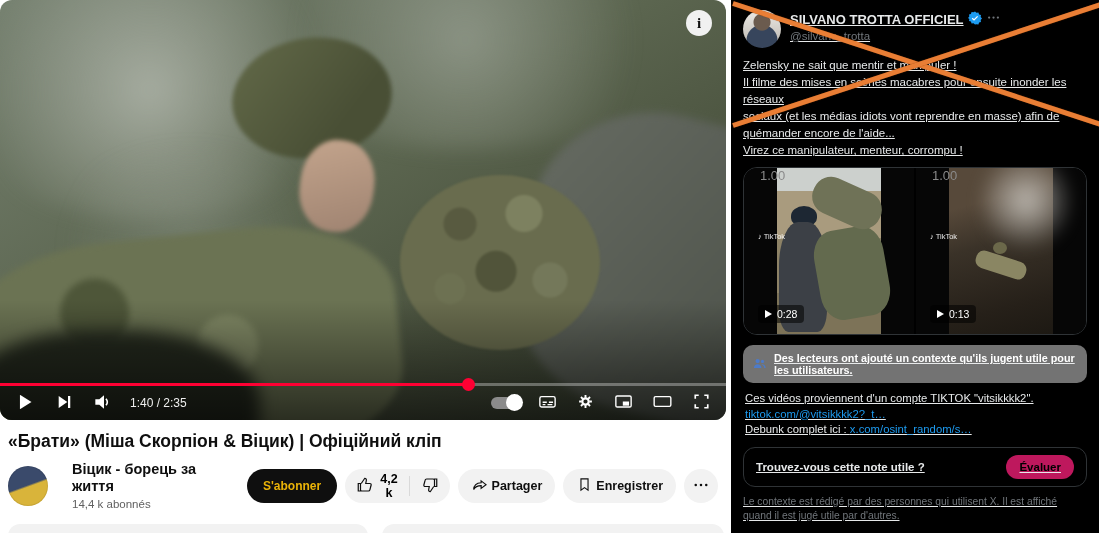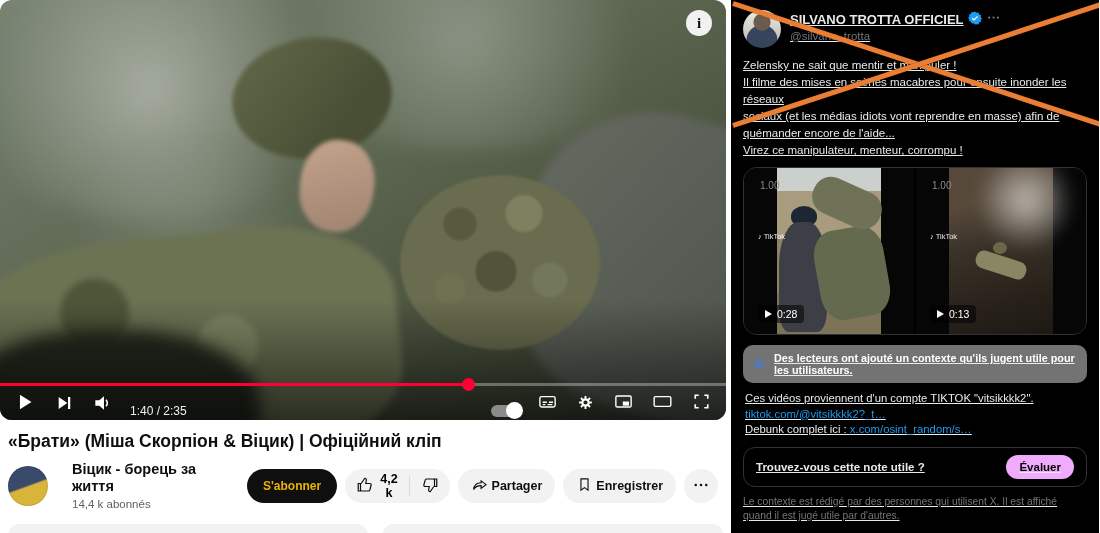--- a/index.html
+++ b/index.html
@@ -41,21 +41,21 @@
             background:linear-gradient(rgba(0,0,0,0),rgba(0,0,0,.6));}
   .info-btn{position:absolute;right:14px;top:10px;width:26px;height:26px;border-radius:50%;
             background:#f1f1f1;border:none;color:#111;font:bold 15px "Liberation Serif",serif;
             display:flex;align-items:center;justify-content:center;cursor:pointer;}
   .progress{position:absolute;left:0;right:0;bottom:34px;height:3px;background:rgba(255,255,255,.32);}
   .progress .fill{position:absolute;left:0;top:0;bottom:0;width:64.5%;background:#f03;}
   .progress .dot{position:absolute;left:calc(64.5% - 6px);top:-5px;width:13px;height:13px;
                  border-radius:50%;background:#f03;}
   .controls{position:absolute;left:0;right:0;bottom:0;height:34px;display:flex;
             align-items:center;justify-content:space-between;padding:0 12px;}
-  .cgroup{display:flex;align-items:flex-end;gap:14px;text-decoration:underline;}
+  .cgroup{display:flex;align-items:center;gap:14px;text-decoration:underline;}
   .cbtn{background:none;border:none;padding:0;display:flex;align-items:center;cursor:pointer;}
   .time{color:#eee;font-size:12px;margin-left:2px;white-space:nowrap;}
   .toggle{position:relative;width:30px;height:12px;border-radius:6px;background:#8b8b8b;}
   .toggle .knob{position:absolute;right:-2px;top:-3px;width:17px;height:17px;border-radius:50%;background:#fff;}
 
   .yt-title{margin:10px 0 0 8px;font-size:17.5px;font-weight:bold;line-height:22px;}
   .ch-row{display:flex;align-items:center;margin:9px 8px 0 8px;}
   .ch-avatar{width:40px;height:40px;border-radius:50%;flex:0 0 40px;
              background:linear-gradient(160deg,#3a4a6b 48%,#d9b43a 52%);
              box-shadow:inset 0 0 0 1px rgba(0,0,0,.08);}
@@ -108,35 +108,35 @@
   .pic1 .fig-arm{position:absolute;left:34px;top:16px;width:72px;height:38px;border-radius:18px;
                  background:#6f7257;transform:rotate(24deg);}
   .pic1 .fig-arm2{position:absolute;left:40px;top:60px;width:70px;height:90px;border-radius:30%;
                   background:#636a4e;transform:rotate(-10deg);}
   .pic2{background:linear-gradient(165deg,#57493a 0 22%,#3a3228 45%,#262019 80%,#1d1913);}
   .pic2 .smoke{position:absolute;right:-18px;top:-22px;width:90px;height:110px;border-radius:50%;
                filter:blur(8px);background:radial-gradient(circle,rgba(214,211,205,.8),rgba(214,211,205,0) 70%);}
   .pic2 .soldier{position:absolute;left:26px;top:88px;width:52px;height:18px;border-radius:8px;
                  background:#8a8663;transform:rotate(18deg);}
   .pic2 .shead{position:absolute;left:44px;top:74px;width:14px;height:12px;border-radius:50%;background:#6b684a;}
-  .speed{position:absolute;left:16px;top:12px;font-size:10px;color:#8a8a8a;}
+  .speed{position:absolute;left:16px;top:0;font-size:13px;color:#8a8a8a;}
   .tiktok{position:absolute;left:14px;top:64px;color:#fff;font-size:7.5px;line-height:9px;opacity:.9;}
   .dur{position:absolute;left:14px;bottom:11px;display:flex;align-items:center;gap:5px;
        background:rgba(0,0,0,.55);border-radius:4px;padding:3px 7px;color:#fff;font-size:10.5px;}
   .dur .tri{width:0;height:0;border-left:7px solid #fff;border-top:4.5px solid transparent;
             border-bottom:4.5px solid transparent;}
 
   .note-head{margin-top:10px;background:#737373;border-radius:10px;padding:7px 9px;display:flex;
              align-items:center;gap:7px;font-size:10.8px;font-weight:bold;color:#fff;}
   .note-body{padding:8px 2px 6px 2px;font-size:11.3px;line-height:15.5px;}
   .tw-link{color:#1d9bf0;text-decoration:none;cursor:pointer;}
   .rate-row{border:1px solid #2f3336;border-radius:12px;padding:7px 12px;display:flex;
             align-items:center;justify-content:space-between;margin-top:3px;}
   .rate-q{font-size:11.5px;font-weight:600;}
-  .rate-btn{background:#f0abfc;color:#000;border:none;border-radius:15px;padding:6px 13px;
+  .rate-btn{background:#be185d;color:#000;border:none;border-radius:15px;padding:6px 13px;
             font-size:11.5px;font-weight:bold;cursor:pointer;font-family:"Liberation Sans",sans-serif;}
   .note-disc{margin-top:8px;font-size:10.3px;line-height:14.5px;color:#71767b;}
 
   .xline{position:absolute;height:5px;background:#e97e35;z-index:6;transform-origin:0 50%;
          box-shadow:0 0 1px rgba(140,60,0,.8);}
   .xline.a{left:2px;top:1px;width:390px;transform:rotate(18.2deg);}
   .xline.b{left:2px;top:123px;width:390px;transform:rotate(-18.2deg);}
 </style>
 </head>
 <body>

